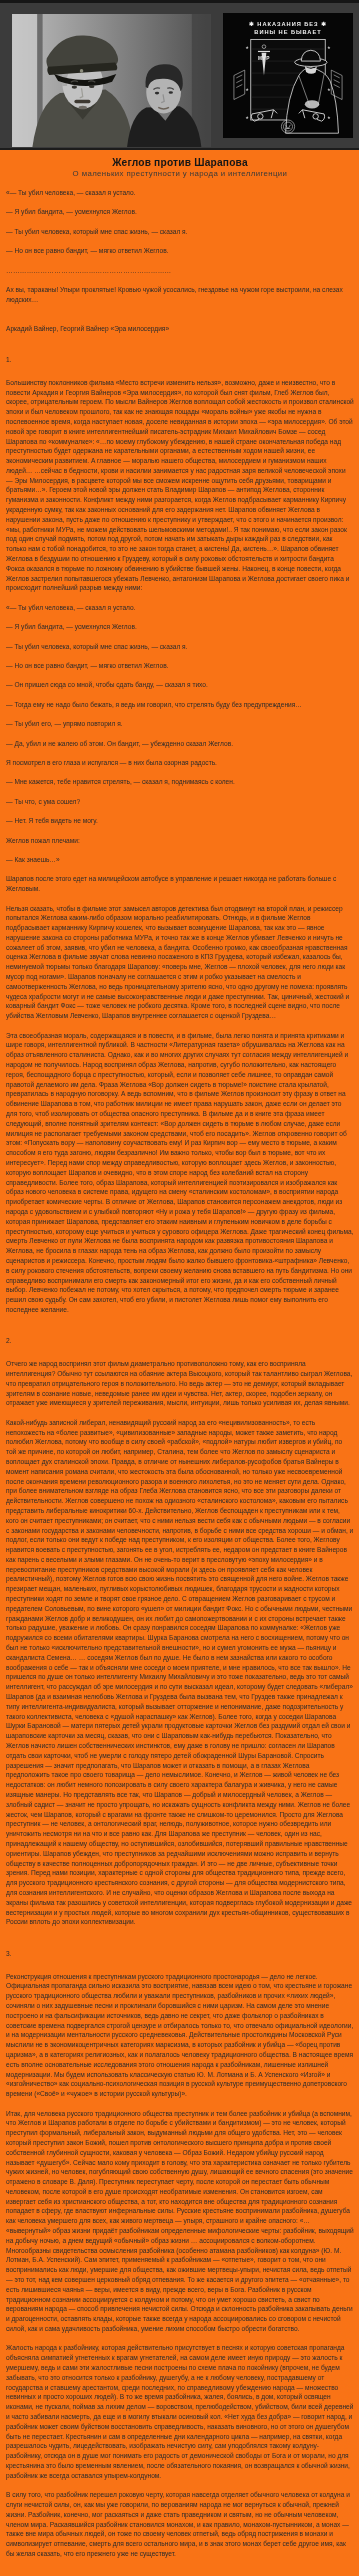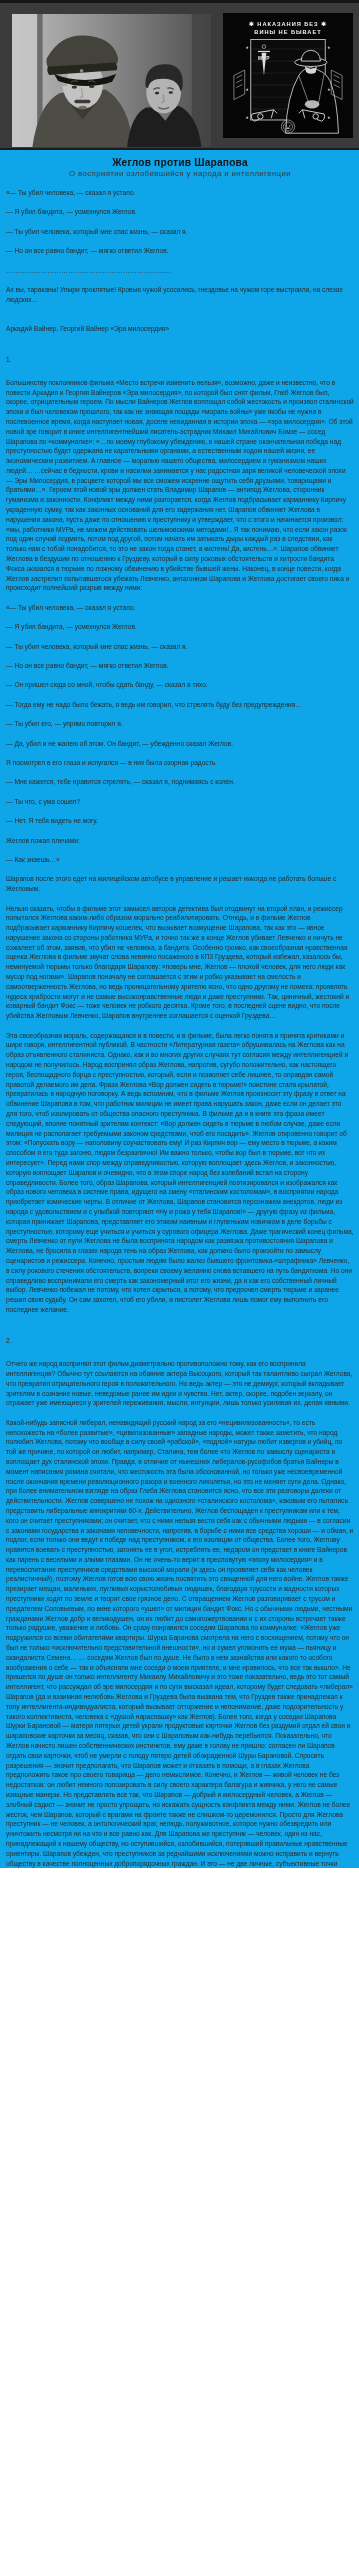--- a/index.html
+++ b/index.html
@@ -1,18 +1,18 @@
 <!DOCTYPE html>
 <html lang="ru" style="font-size:9.6px"><head>
 <meta charset="utf-8">
 <style>
   html,body{margin:0;padding:0;}
   .page{
-    position:relative;width:360px;height:1868px;margin:0 auto;
-    background:#0ea5e9;overflow:hidden;
+    position:relative;width:360px;height:2576px;margin:0 auto;
+    background:#f97316;overflow:hidden;
     font-family:"Liberation Sans",sans-serif;color:#2c2c2c;
   }
   .banner{
     position:relative;height:150px;background:#3b3b3b;
     border-top:3px solid #161616;border-bottom:2.4px solid #1c1c1c;
     box-sizing:border-box;
   }
   .film-still{position:absolute;left:12px;top:11.4px;width:199px;height:133px;display:block;background:#777;}
   .poster{position:absolute;left:223px;top:10.2px;width:130px;height:125px;display:block;background:#060606;}
   .poster text.slogan{fill:#f2f2f2;font-size:9.5px;font-weight:bold;letter-spacing:1.6px;text-anchor:middle;font-family:"Liberation Sans",sans-serif;}
@@ -142,21 +142,21 @@
       <g stroke="#d0d0d0" fill="none">
         <circle cx="108" cy="189" r="11"></circle>
         <circle cx="108" cy="189" r="7.5"></circle>
         <path d="M104,186 l4,7 4,-7 m-8,6 h8"></path>
       </g>
     </svg>
   </div>
 
   <div class="page-header">
     <h1 class="title">Жеглов против Шарапова</h1>
-    <div class="subtitle">О восприятии озлобившийся у народа и интеллигенции</div>
+    <div class="subtitle">О маленьких преступности у народа и интеллигенции</div>
   </div>
 
   <div class="article" id="article">
       <p class="para">«— Ты убил человека, — сказал я устало.</p>
       <p class="para">— Я убил бандита, — усмехнулся Жеглов.</p>
       <p class="para">— Ты убил человека, который мне спас жизнь, — сказал я.</p>
       <p class="para">— Но он все равно бандит, — мягко ответил Жеглов.</p>
       <p class="dots">………………………………………………………………</p>
       <p class="para">Ах вы, тараканы! Упыри проклятые! Кровью чужой усосались, гнездовье на чужом горе выстроили, на слезах людских…</p>
       <p class="author">Аркадий Вайнер, Георгий Вайнер «Эра милосердия»</p>

